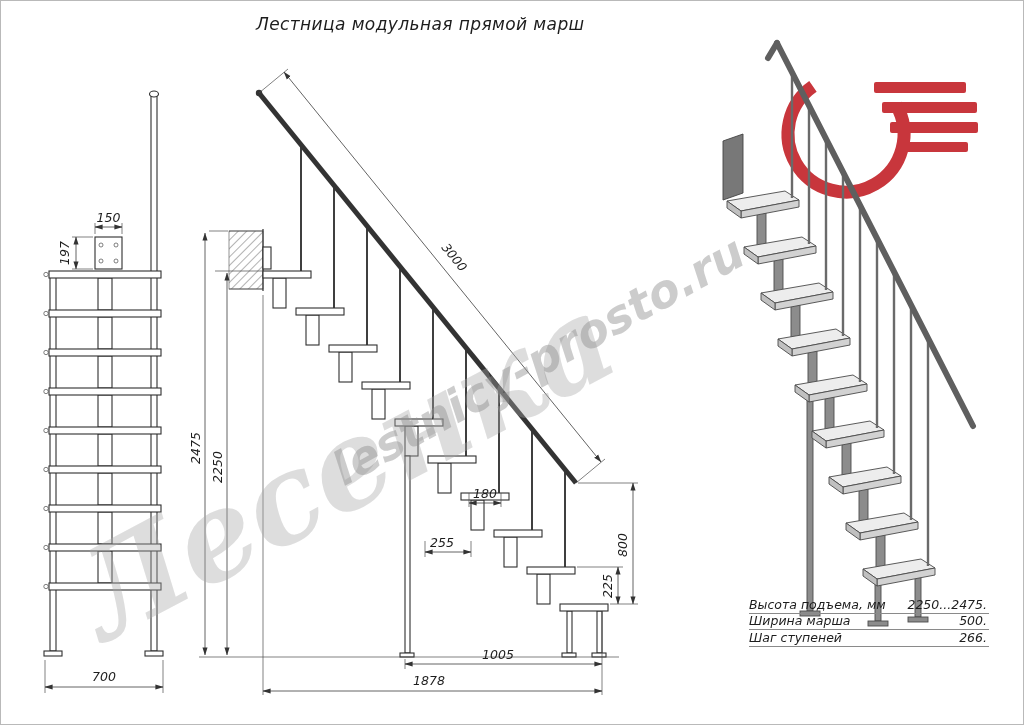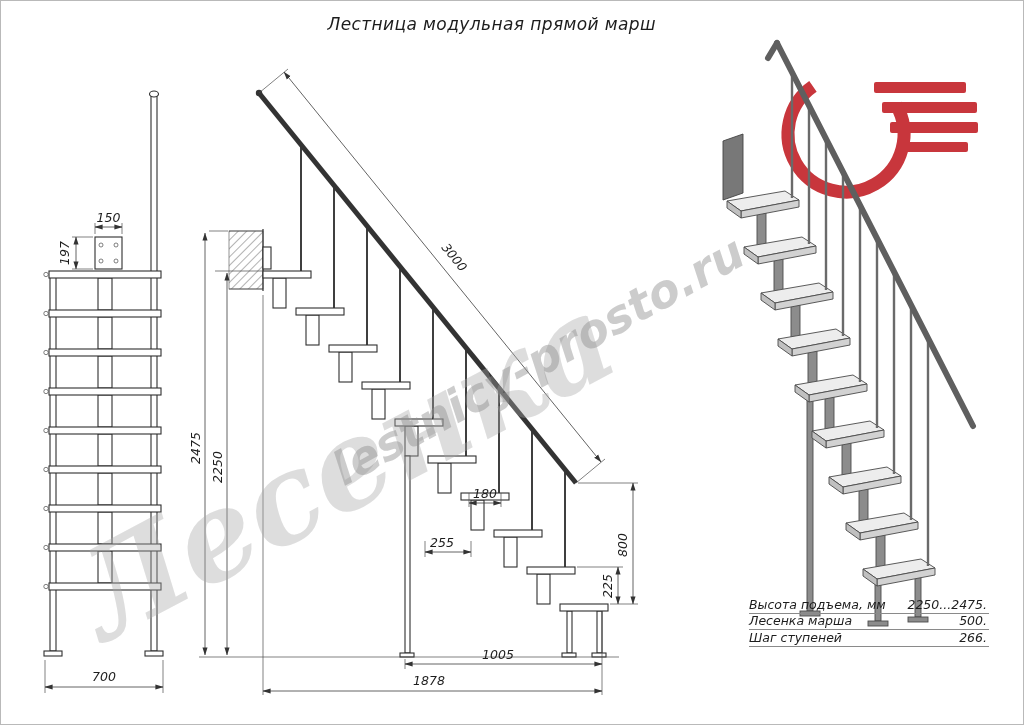--- a/index.html
+++ b/index.html
@@ -2,21 +2,21 @@
 <html><head>
 <meta charset="utf-8">
 <style>
   html,body { margin:0; padding:0; background:#ffffff; }
   .canvas {
     position:relative; width:1024px; height:725px; box-sizing:border-box;
     background:#ffffff; border:1px solid #b9b9b9; overflow:hidden;
     font-family:"DejaVu Sans", sans-serif;
   }
   .title {
-    position:absolute; top:13px; left:255px; width:400px; text-align:right;
+    position:absolute; top:13px; left:255px; width:400px; text-align:left;
     font:italic 17px "DejaVu Sans", sans-serif; color:#1c1c1c; letter-spacing:.4px;
   }
   svg.main { position:absolute; left:0; top:0; }
 
   
   .ln   { stroke:#2f2f2f; stroke-width:1.2; fill:none; }
   .lnf  { stroke:#2f2f2f; stroke-width:1.1; fill:#ffffff; }
   .thin { stroke:#4a4a4a; stroke-width:0.7; fill:none; }
   .dim  { stroke:#3c3c3c; stroke-width:0.8; fill:none; }
   .bal  { stroke:#3f3f3f; stroke-width:2; fill:none; }
@@ -276,21 +276,21 @@
 
   <div class="watermark wm-big">Лесенка</div>
   <div class="watermark wm-site">lestnicy-prosto.ru</div>
 
   <div class="specs">
     <div class="spec-row">
       <span class="spec-label">Высота подъема, мм</span>
       <span class="spec-value">2250...2475.</span>
     </div>
     <div class="spec-row">
-      <span class="spec-label">Лесенка марша</span>
+      <span class="spec-label">Ширина марша</span>
       <span class="spec-value">500.</span>
     </div>
     <div class="spec-row">
       <span class="spec-label">Шаг ступеней</span>
       <span class="spec-value">266.</span>
     </div>
   </div>
 
 </div>
 

